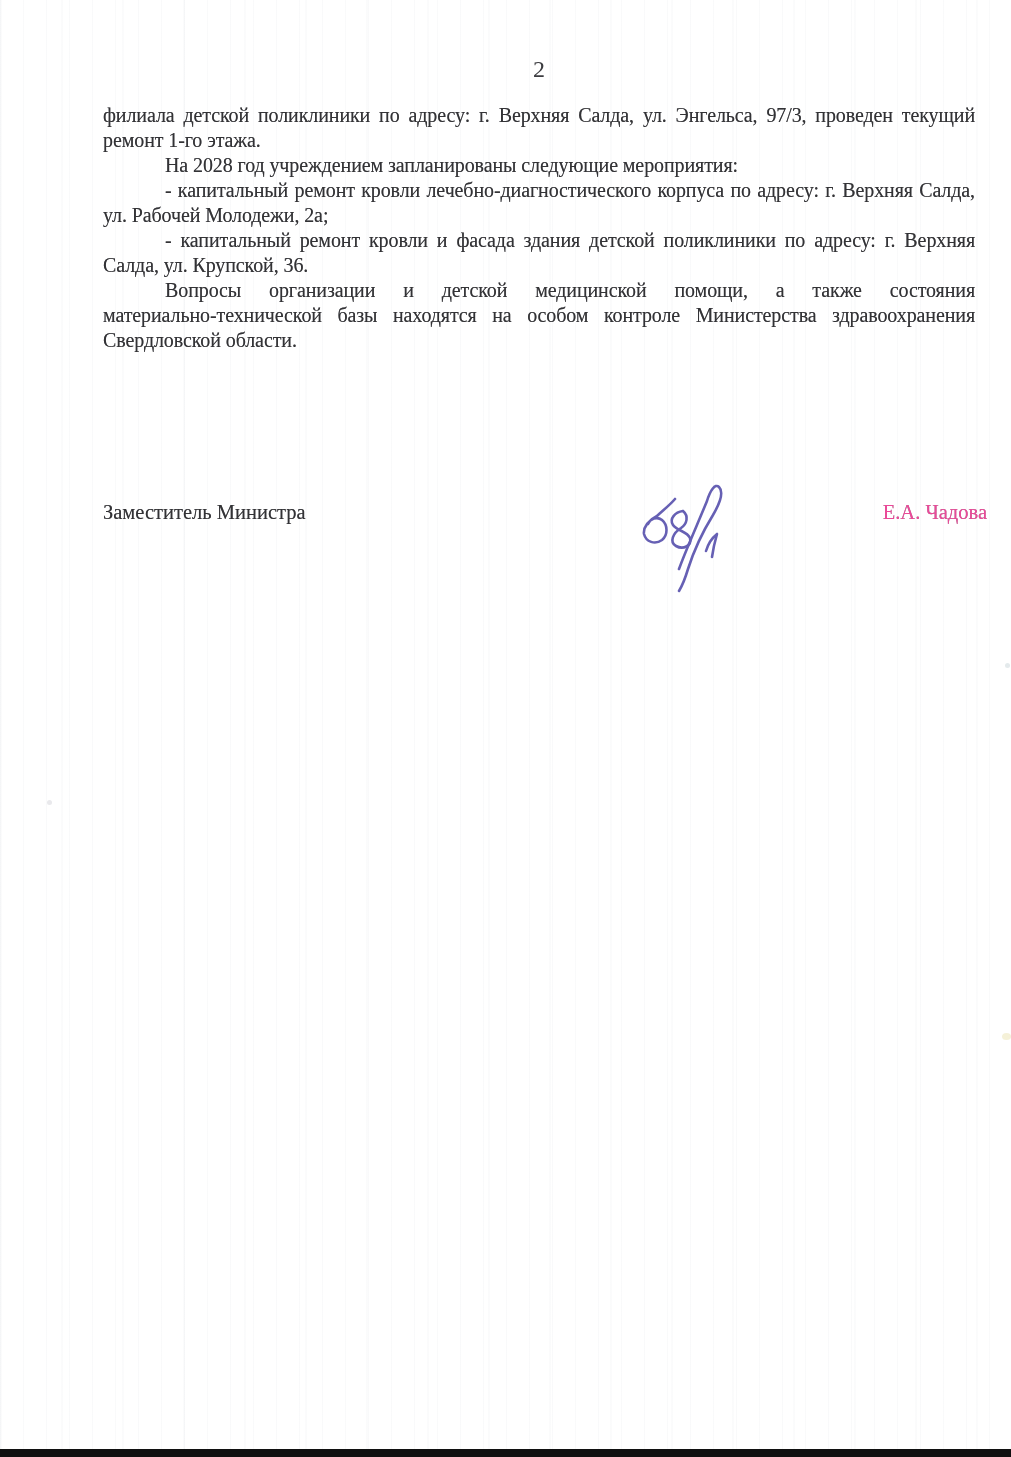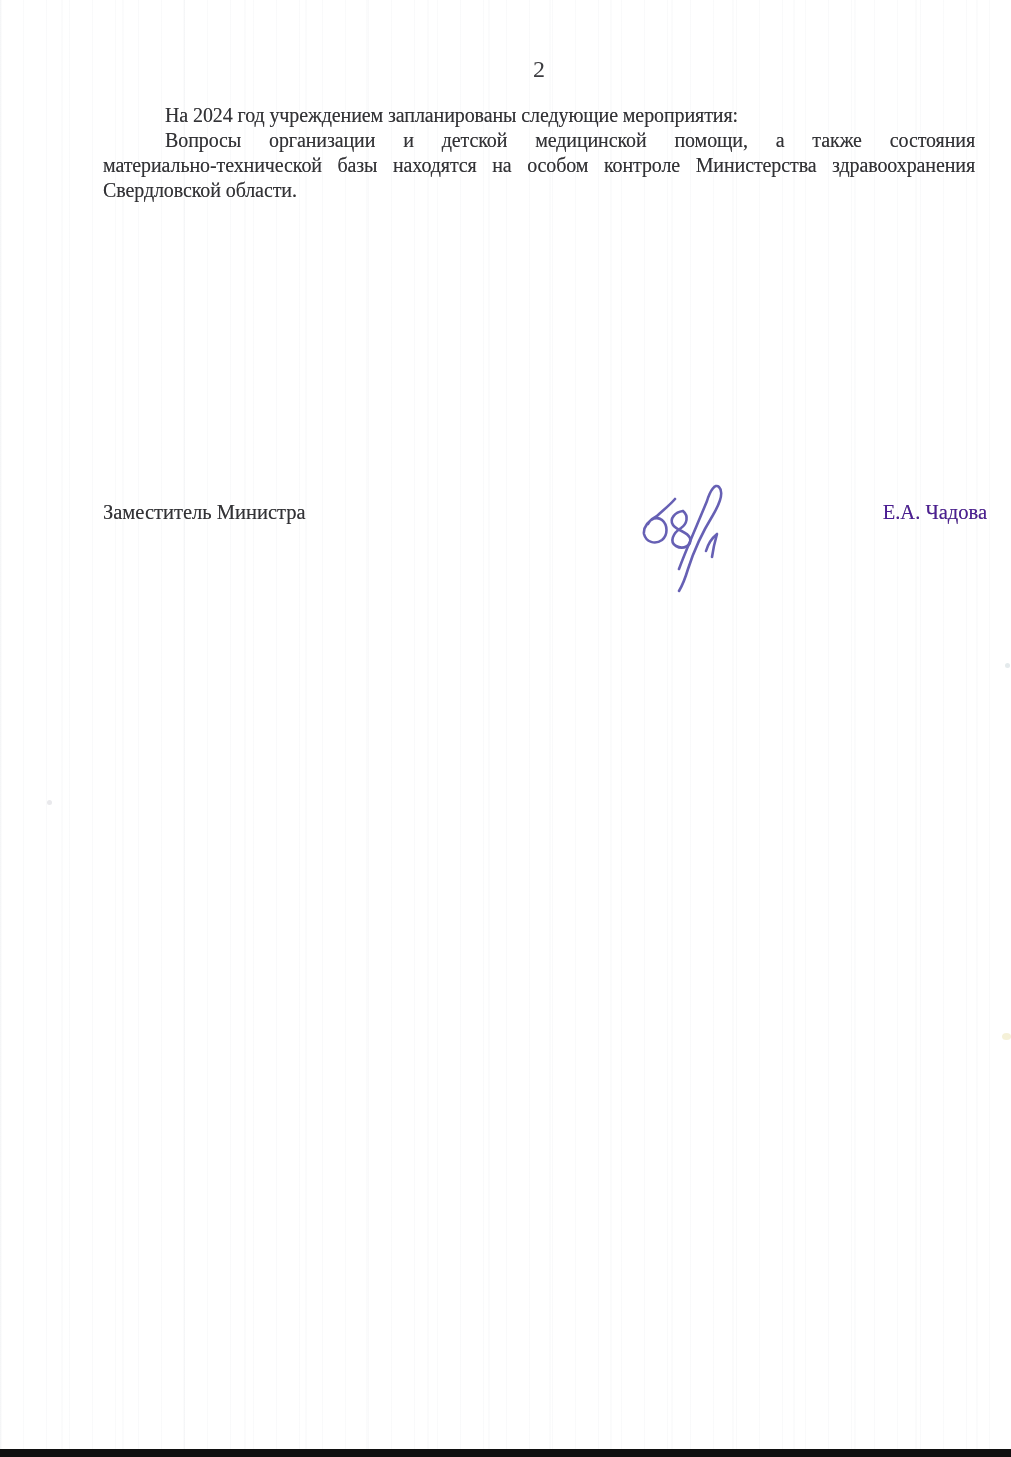--- a/index.html
+++ b/index.html
@@ -56,21 +56,21 @@
     top: 501px;
     font-size: 20.5px;
     color: #333336;
     text-shadow: 0 0 0.5px rgba(50,50,55,0.55);
   }
   .sig-name {
     position: absolute;
     right: 24px;
     top: 501px;
     font-size: 20.5px;
-    color: #4c1d95;
+    color: #ec4899;
     text-shadow: 0 0 0.5px rgba(50,50,55,0.55);
   }
   .signature-svg {
     position: absolute;
     left: 622px;
     top: 462px;
     width: 120px;
     height: 140px;
   }
   .bottom-bar {
@@ -91,21 +91,24 @@
   .speck-3 { left: 1005px; top: 663px;  width: 5px; height: 5px; background: #e4eaec; }
 </style>
 </head>
 <body>
 
 <div class="sheet">
 
   <div class="page-number">2</div>
 
   <div class="body-text">
-    <p class="para indent">На 2024 год учреждением запланированы следующие мероприятия:</p>
+    <p class="para">филиала детской поликлиники по адресу: г.&nbsp;Верхняя Салда, ул.&nbsp;Энгельса, 97/3, проведен текущий ремонт 1-го этажа.</p>
+    <p class="para indent">На 2028 год учреждением запланированы следующие мероприятия:</p>
+    <p class="para indent">- капитальный ремонт кровли лечебно-диагностического корпуса по адресу: г.&nbsp;Верхняя Салда, ул.&nbsp;Рабочей Молодежи, 2а;</p>
+    <p class="para indent">- капитальный ремонт кровли и фасада здания детской поликлиники по адресу: г.&nbsp;Верхняя Салда, ул.&nbsp;Крупской, 36.</p>
     <p class="para indent">Вопросы организации и детской медицинской помощи, а также состояния материально‑технической базы находятся на особом контроле Министерства здравоохранения Свердловской области.</p>
   </div>
 
   <div class="sig-title">Заместитель Министра</div>
 
   <svg class="signature-svg" viewBox="0 0 120 140" xmlns="http://www.w3.org/2000/svg">
     <g fill="none" stroke-width="2.6" stroke-linecap="round" stroke-linejoin="round" opacity="0.92" stroke="#5a53ae">
       <path d="M53,37 C47,44 40,49 35,54 C27,58 21,65 22,72 C24,80 33,83 40,78 C46,73 46,63 40,58 C35,54 28,57 26,62"></path>
       <path d="M61,49 C53,50 47,57 51,63 C55,69 65,69 68,76 C70,84 61,88 54,84 C47,80 51,71 59,66 C65,62 67,54 61,49"></path>
       <path d="M57,107 C63,90 76,61 85,39 C88,29 93,21 97,25 C102,30 98,41 91,53 C83,66 73,85 66,107 C63,117 60,124 57,129"></path>

